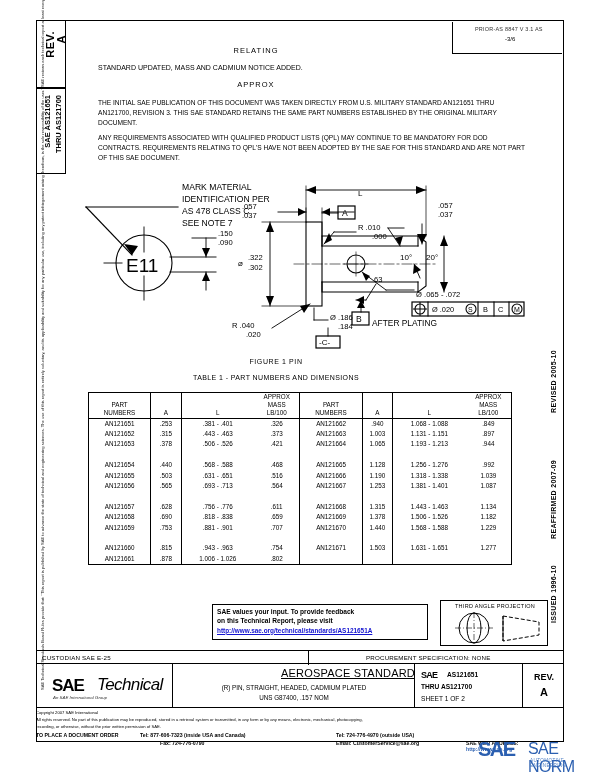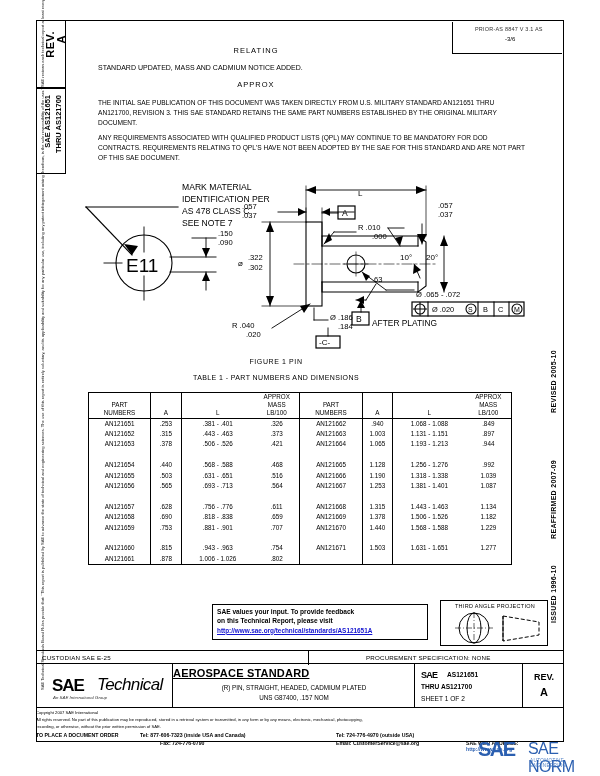--- a/index.html
+++ b/index.html
@@ -79,21 +79,21 @@
   #procurement-text{position:absolute;left:330px;top:3px;font-size:6.2px;letter-spacing:.2px;}
 
   
   #title-block{left:36px;top:664px;width:528px;height:44px;border:none;border-bottom:1.4px solid #000;}
   .tb-cell{position:absolute;top:0;height:44px;box-sizing:border-box;}
   #tb-logo{left:0;width:136px;}
   #tb-logo-sae{position:absolute;left:16px;top:12px;font-size:17px;font-weight:bold;letter-spacing:-1px;}
   #tb-logo-aero{position:absolute;left:61px;top:11px;font-size:17px;font-style:italic;letter-spacing:-.6px;}
   #tb-logo-sub{position:absolute;left:17px;top:31px;font-size:4.4px;font-style:italic;color:#333;}
   #tb-title{left:136px;width:242px;border-left:1.2px solid #000;}
-  #tb-title-main{position:absolute;left:0;top:3px;width:242px;text-align:left;font-size:11px;font-weight:bold;letter-spacing:.2px;text-decoration:underline;}
+  #tb-title-main{position:absolute;left:0;top:3px;width:242px;text-align:right;font-size:11px;font-weight:normal;letter-spacing:.2px;text-decoration:underline;}
   #tb-title-l1{position:absolute;left:0;top:20px;width:242px;text-align:center;font-size:6.3px;}
   #tb-title-l2{position:absolute;left:0;top:30px;width:242px;text-align:center;font-size:6.3px;}
   #tb-num{left:378px;width:108px;border-left:1.2px solid #000;}
   #tb-num-sae{position:absolute;left:6px;top:6px;font-size:9px;font-weight:bold;letter-spacing:-.8px;}
   #tb-num-1{position:absolute;left:32px;top:7px;font-size:6.6px;font-weight:bold;}
   #tb-num-2{position:absolute;left:6px;top:19px;font-size:6.6px;font-weight:bold;}
   #tb-num-3{position:absolute;left:6px;top:31px;font-size:6.6px;}
   #tb-rev{left:486px;width:42px;border-left:1.2px solid #000;}
   #tb-rev-l{position:absolute;left:0;top:8px;width:42px;text-align:center;font-size:9px;font-weight:bold;}
   #tb-rev-v{position:absolute;left:0;top:22px;width:42px;text-align:center;font-size:11px;font-weight:bold;}

